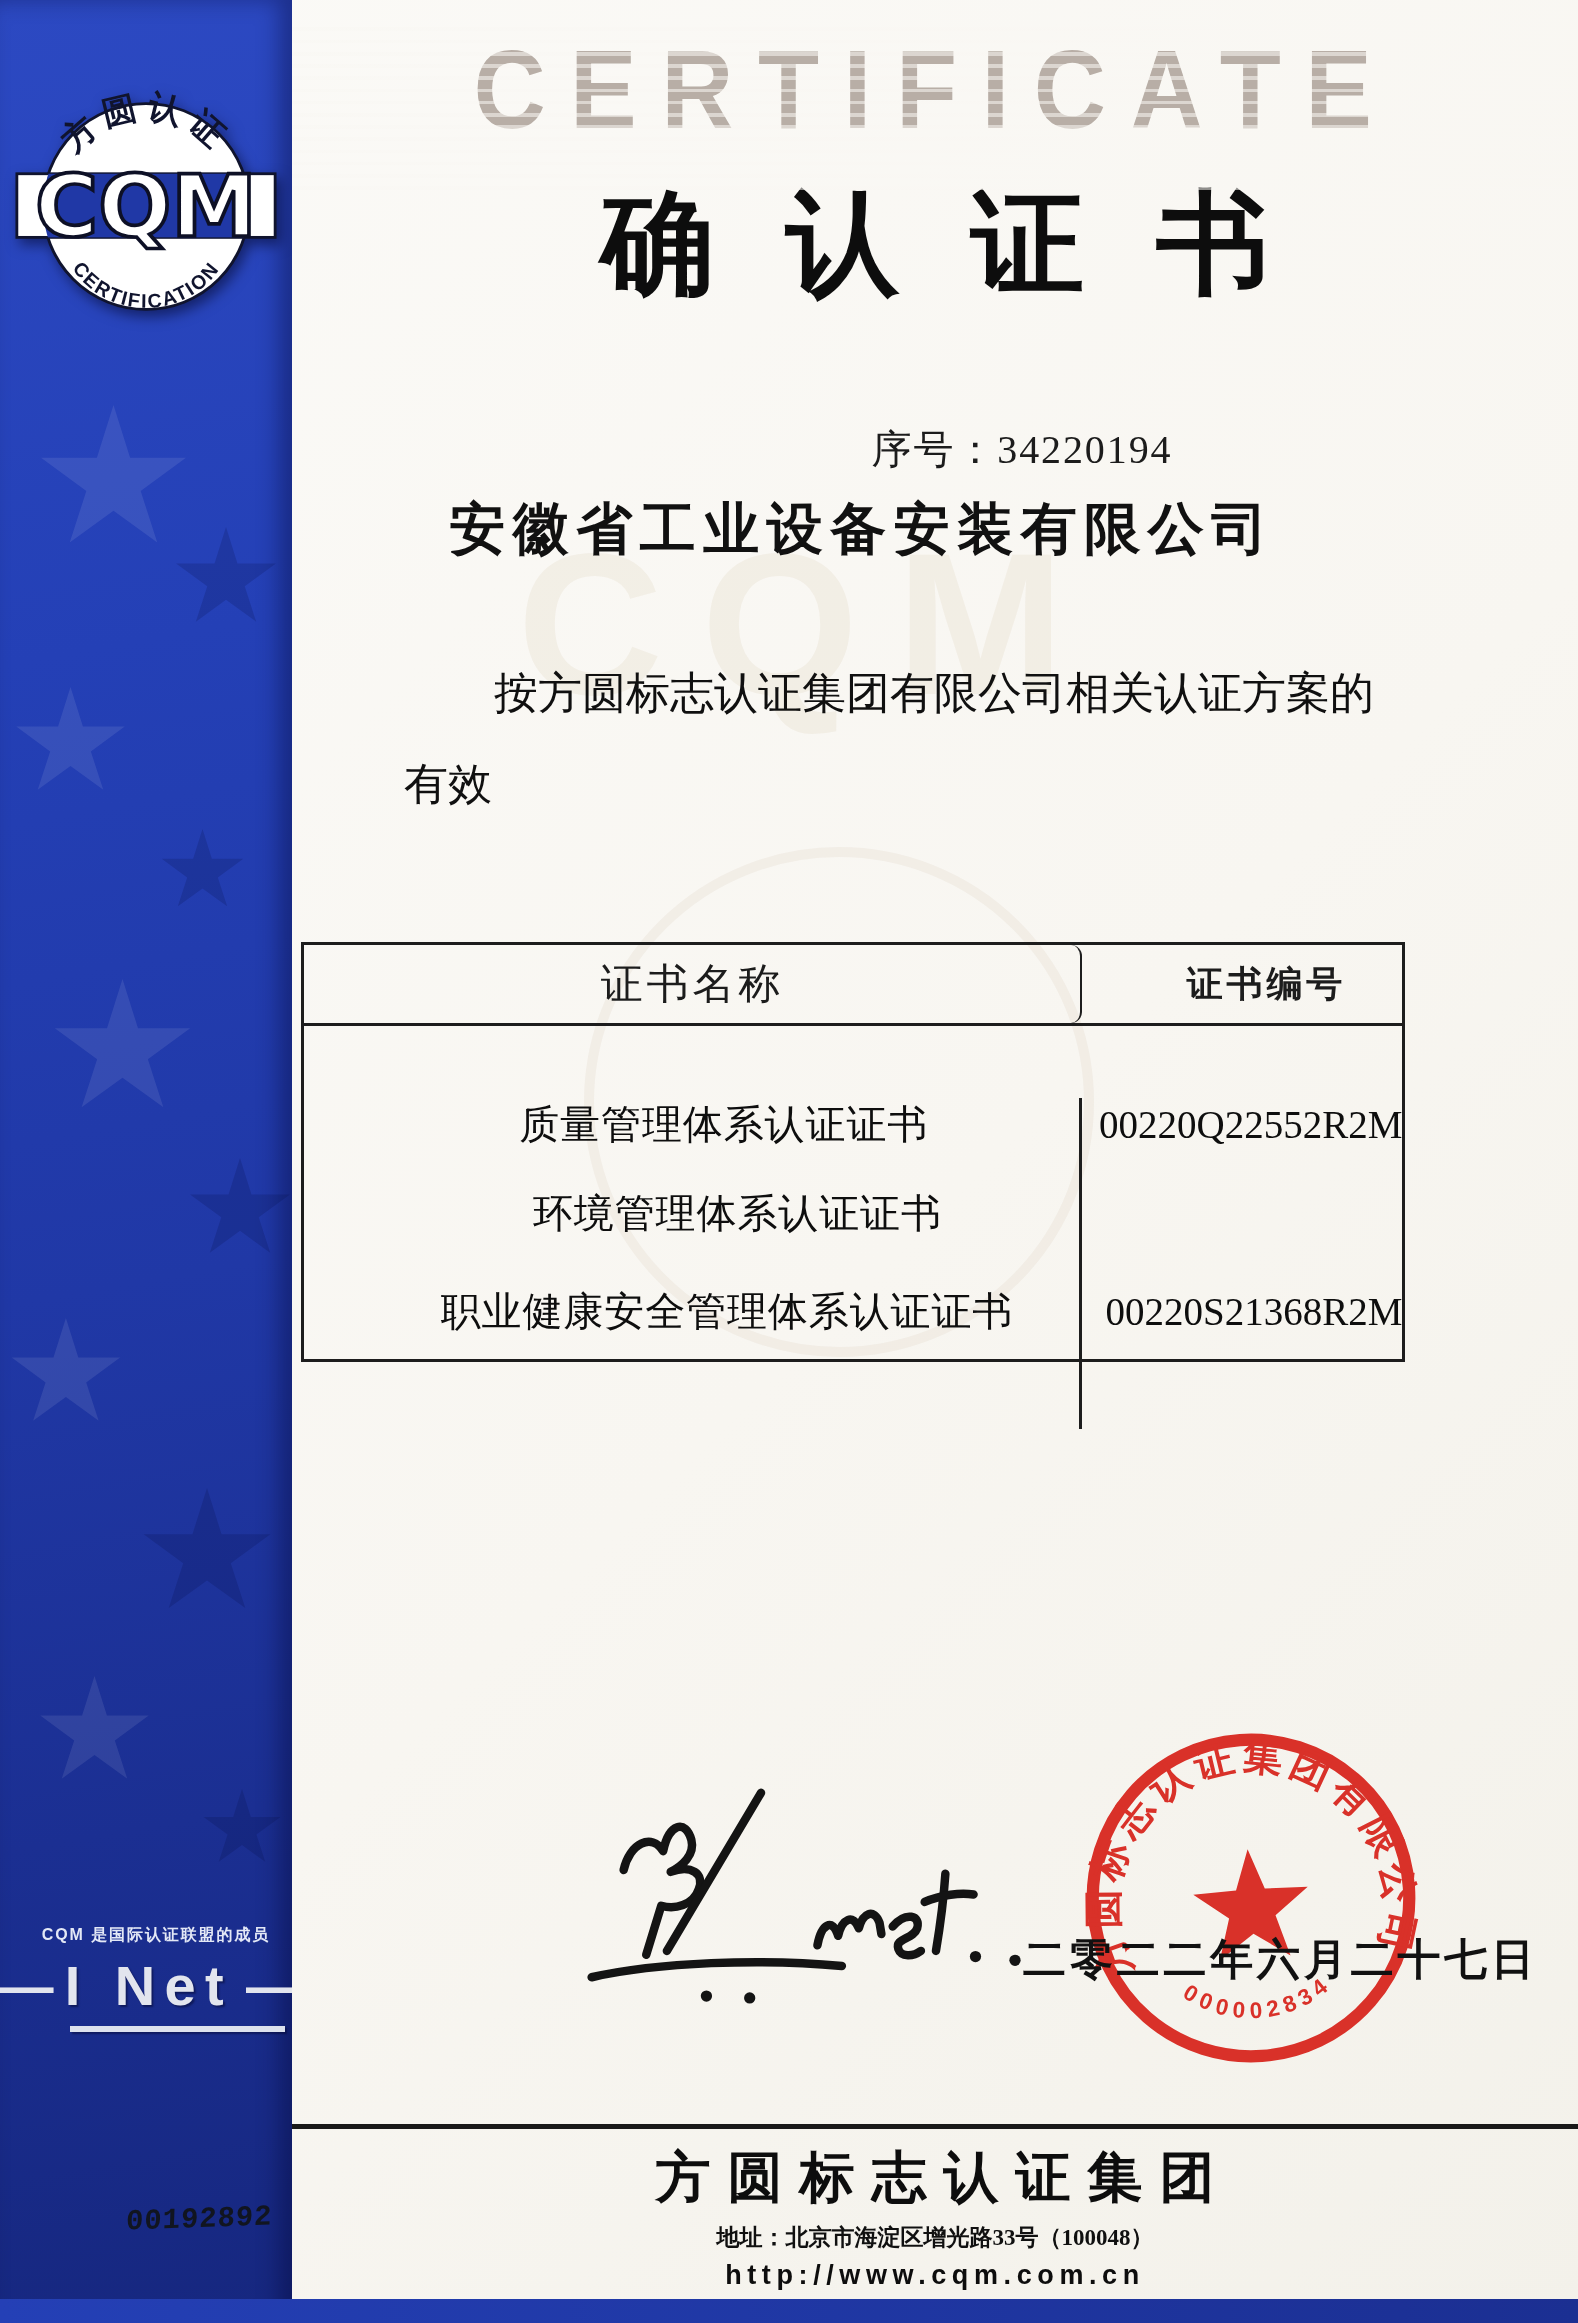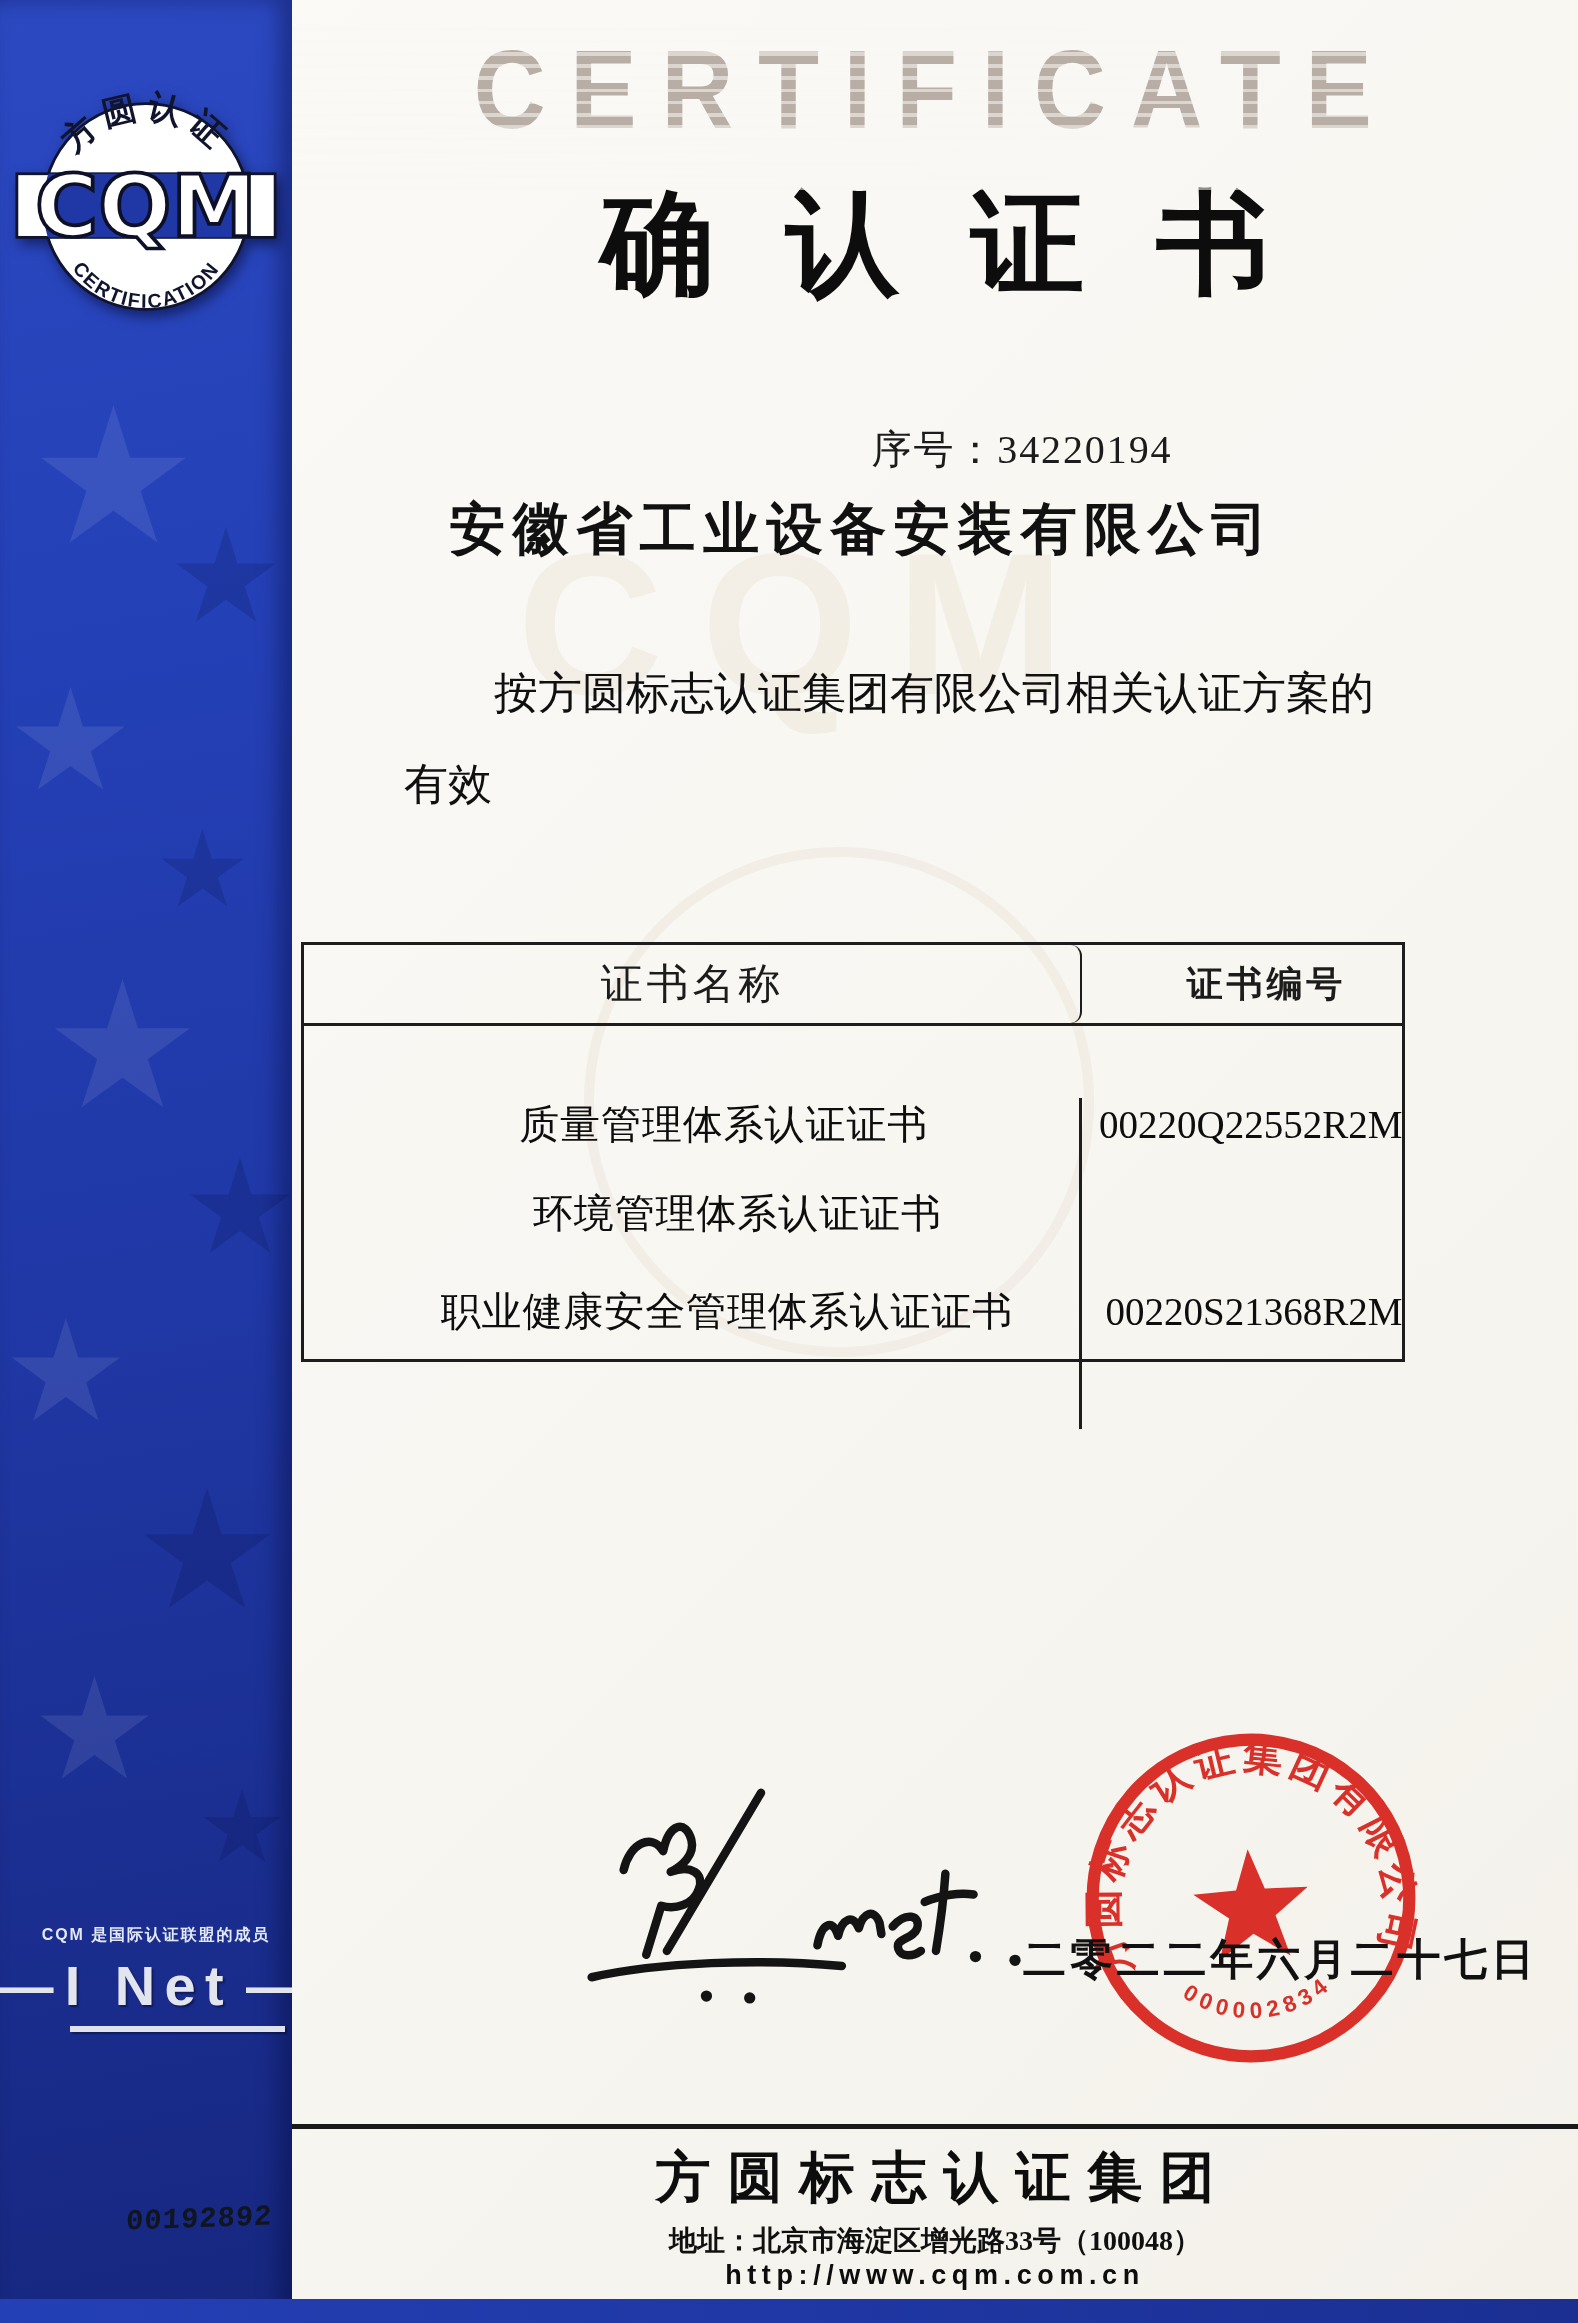--- a/index.html
+++ b/index.html
@@ -68,21 +68,21 @@
   
   .signature{position:absolute;left:273px;top:1759px;z-index:3;}
   .company-seal{position:absolute;left:780px;top:1719px;z-index:3;opacity:.94;transform:rotate(-4deg);}
   .date-line{position:absolute;left:725px;top:1931px;width:527px;text-align:center;z-index:4;
      font-size:43px;letter-spacing:3.8px;color:#111;font-weight:600;}
 
   
   .footer-rule{position:absolute;left:-11.3px;top:2124px;width:1298px;height:4.7px;background:#191919;z-index:2;}
   .footer-org{position:absolute;left:0;top:2141px;width:1286px;text-align:center;font-size:55px;font-weight:bold;
      letter-spacing:17px;margin-left:8.5px;color:#0d0d0d;}
-  .footer-address{position:absolute;left:0;top:2222px;width:1286px;text-align:center;font-size:28px;font-weight:bold;color:#101010;}
+  .footer-address{position:absolute;left:0;top:2222px;width:1286px;text-align:center;font-size:23px;font-weight:bold;color:#101010;}
   .footer-url{position:absolute;left:0;top:2260px;width:1286px;text-align:center;font-family:"Liberation Sans",sans-serif;
      font-size:27px;font-weight:bold;letter-spacing:5.6px;color:#0d0d0d;}
   .bottom-strip{position:absolute;left:0;top:2299px;width:1578px;height:24.5px;z-index:7;
      background:linear-gradient(90deg,#2440b6,#1b2f92);}
 </style>
 </head>
 <body>
 
 <div id="page">
 

